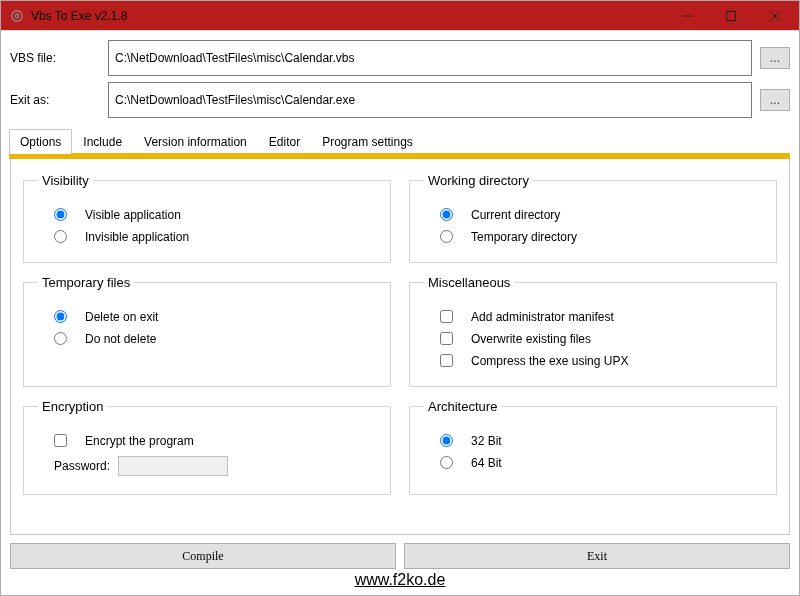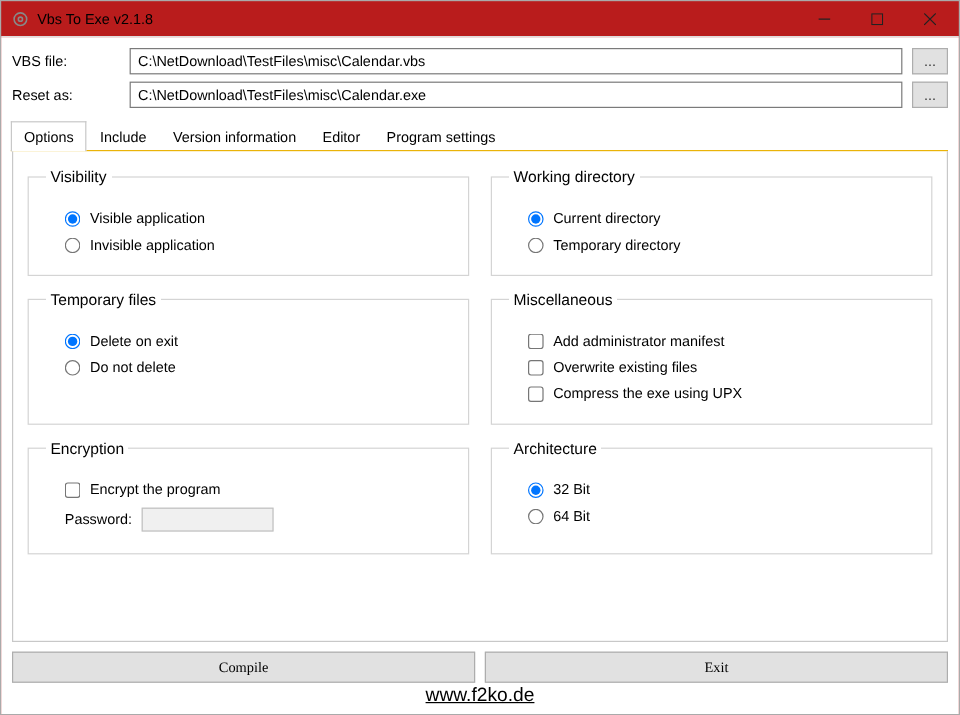--- a/index.html
+++ b/index.html
@@ -7,31 +7,31 @@
   .window { width: 800px; height: 596px; border: 1px solid #aaa; display: flex; flex-direction: column; background: #b91c1c; }
   .titlebar { height: 30px; display: flex; align-items: center; padding: 0 2px 0 8px; border-bottom: 1px solid #ddd; }
   .titlebar .app-icon { width: 16px; height: 16px; margin-right: 6px; display:flex; align-items:center; justify-content:center;}
   .titlebar .title { flex: 1; font-size: 12px; }
   .winbtn { width: 44px; height: 29px; display: flex; align-items: center; justify-content: center; }
   .winbtn svg { stroke: #222; }
   .client { flex: 1; display: flex; flex-direction: column; padding: 9px 9px 2px 9px; background: #fff; }
   .file-rows { display: flex; flex-direction: column; gap: 6px; margin-bottom: 10px; }
   .file-row { display: flex; align-items: center; gap: 8px; }
   .file-label { width: 90px; font-size: 12px; }
-  .file-input { flex: 1; height: 22px; border: 1px solid #7a7a7a; padding: 2px 6px; background: #fff; }
+  .file-input { flex: 1; height: 36px; border: 1px solid #7a7a7a; padding: 2px 6px; background: #fff; }
   .browse-btn { width: 30px; height: 22px; background: #e1e1e1; border: 1px solid #adadad; display:flex; align-items:center; justify-content:center; font-size:12px; color:#333;}
-  .tabs-row { display: flex; border-bottom: 1px solid #eab308; margin-left: -1px; }
+  .tabs-row { display: flex; border-bottom: 6px solid #eab308; margin-left: -1px; }
   .tab { padding: 5px 10px; border: 1px solid transparent; border-bottom: none; background: transparent; position: relative; top: 1px; }
   .tab.active { border-color: #c8c8c8; background: #fff; }
   .tab-content { border: 1px solid #c8c8c8; border-top: none; padding: 14px 12px 10px 12px; flex:1; }
   .grid { display: grid; grid-template-columns: 1fr 1fr; grid-template-rows: auto auto auto; gap: 12px 18px; }
   fieldset.group { border: 1px solid #d4d4d4; padding: 10px 14px 14px 14px; margin:0;}
   fieldset.group legend { padding: 0 4px; font-size: 13px; }
   .stack { display: flex; flex-direction: column; gap: 8px; padding: 10px 16px 4px 16px; }
-  .radio-row, .check-row { display: flex; align-items: center; gap: 8px; }
+  .radio-row, .check-row { display: flex; align-items: flex-start; gap: 18px; }
   input[type=radio], input[type=checkbox] { margin:0; width:13px; height:13px;}
   .pw-row { display: flex; align-items: center; gap: 8px; padding: 8px 16px 4px 16px; }
   .pw-input { width: 110px; height: 20px; border: 1px solid #c0c0c0; background: #f0f0f0; }
   .bottom-btns { display: flex; gap: 8px; margin-top: 8px; }
   .big-btn { flex: 1; height: 26px; background: #e1e1e1; border: 1px solid #adadad; display:flex; align-items:center; justify-content:center;font-family:Liberation Serif, serif;}
   .footer-link { text-align: center; padding: 2px 0 4px 0; font-size: 16px; text-decoration: underline; color: #000; }
 </style>
 </head>
 <body>
 
@@ -63,21 +63,21 @@
   </div>
 
   <div class="client">
     <div class="file-rows">
       <div class="file-row">
         <span class="file-label">VBS file:</span>
         <input class="file-input" value="C:\NetDownload\TestFiles\misc\Calendar.vbs" style="">
         <button class="browse-btn">...</button>
       </div>
       <div class="file-row">
-        <span class="file-label">Reset as:</span>
+        <span class="file-label">Exit as:</span>
         <input class="file-input" value="C:\NetDownload\TestFiles\misc\Calendar.exe" style="">
         <button class="browse-btn">...</button>
       </div>
     </div>
 
     <div class="tabs-row">
       <div class="tab active">Options</div>
       <div class="tab">Include</div>
       <div class="tab">Version information</div>
       <div class="tab">Editor</div>

